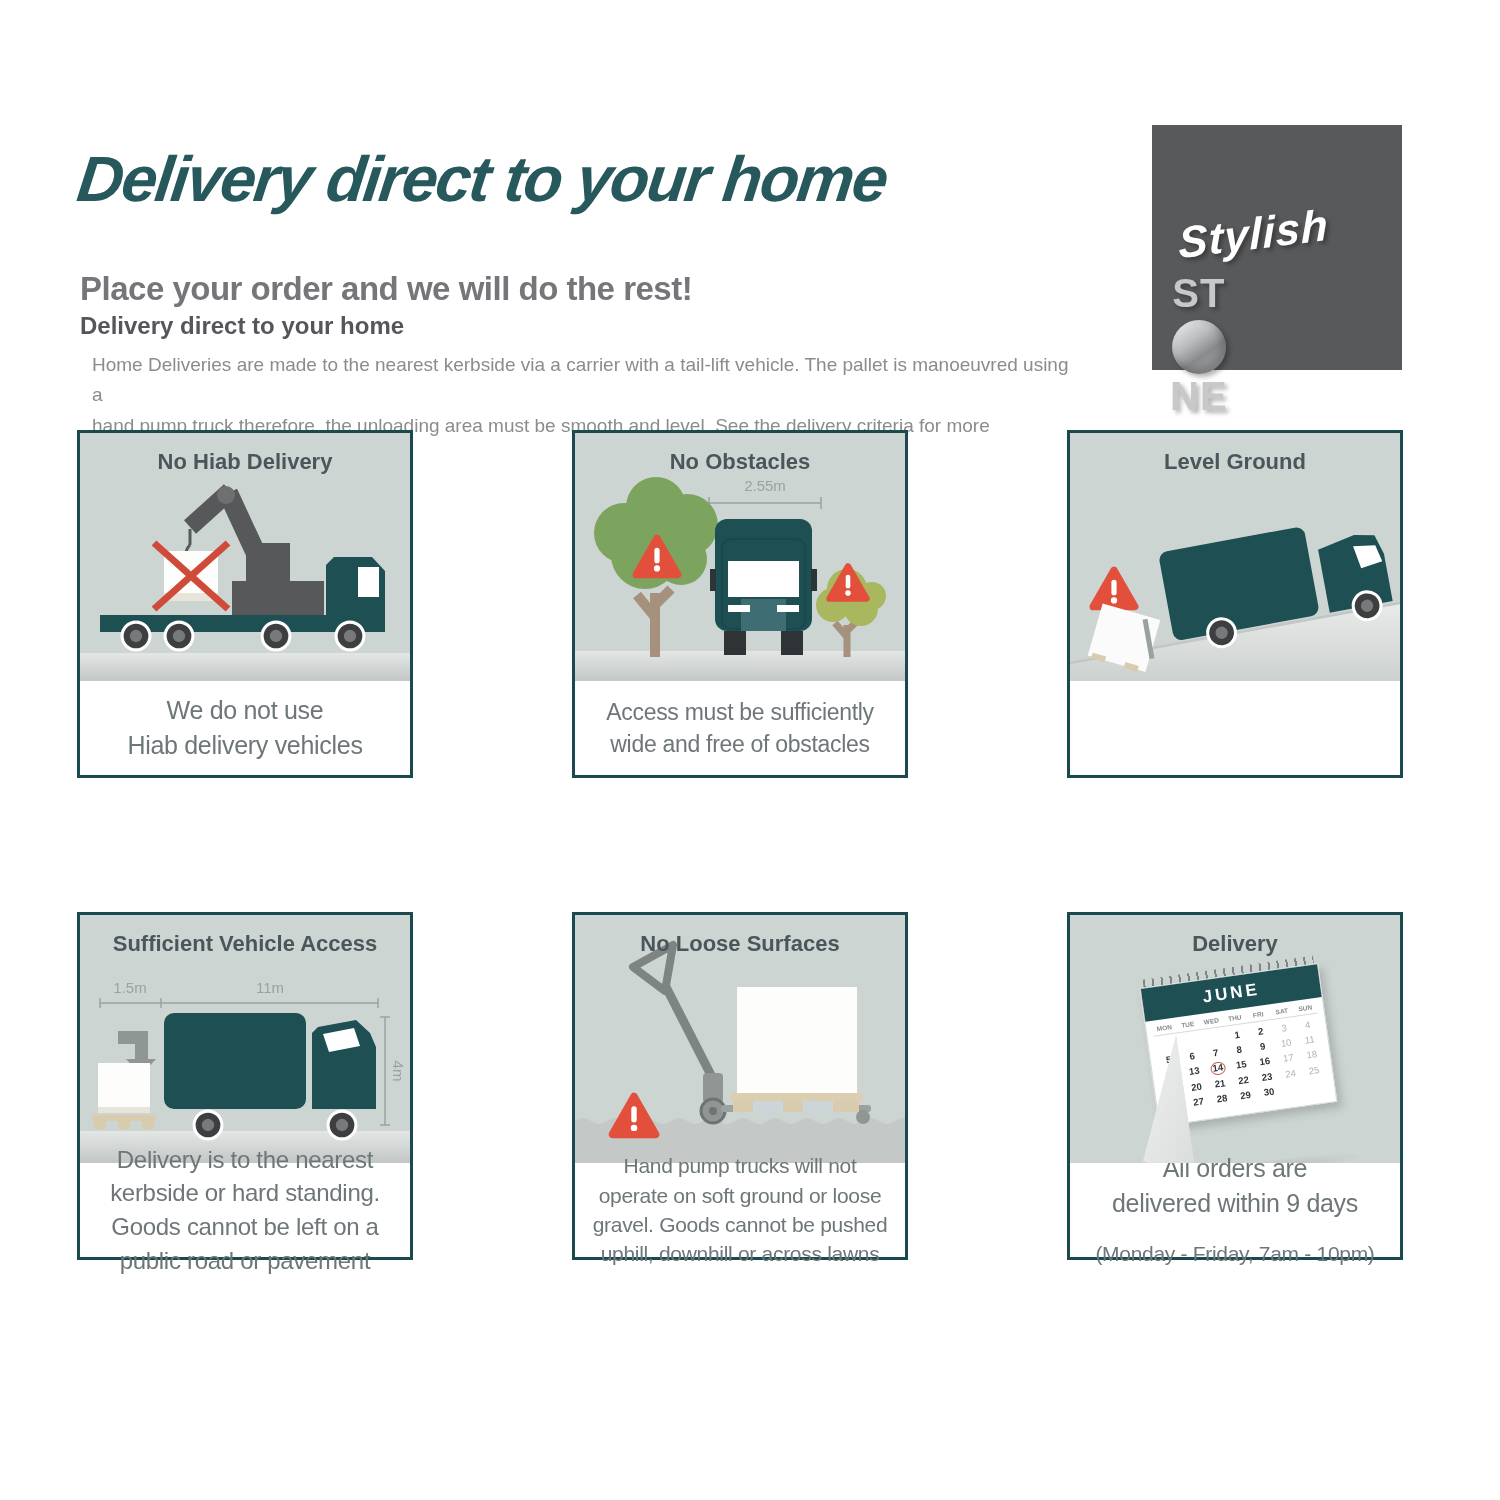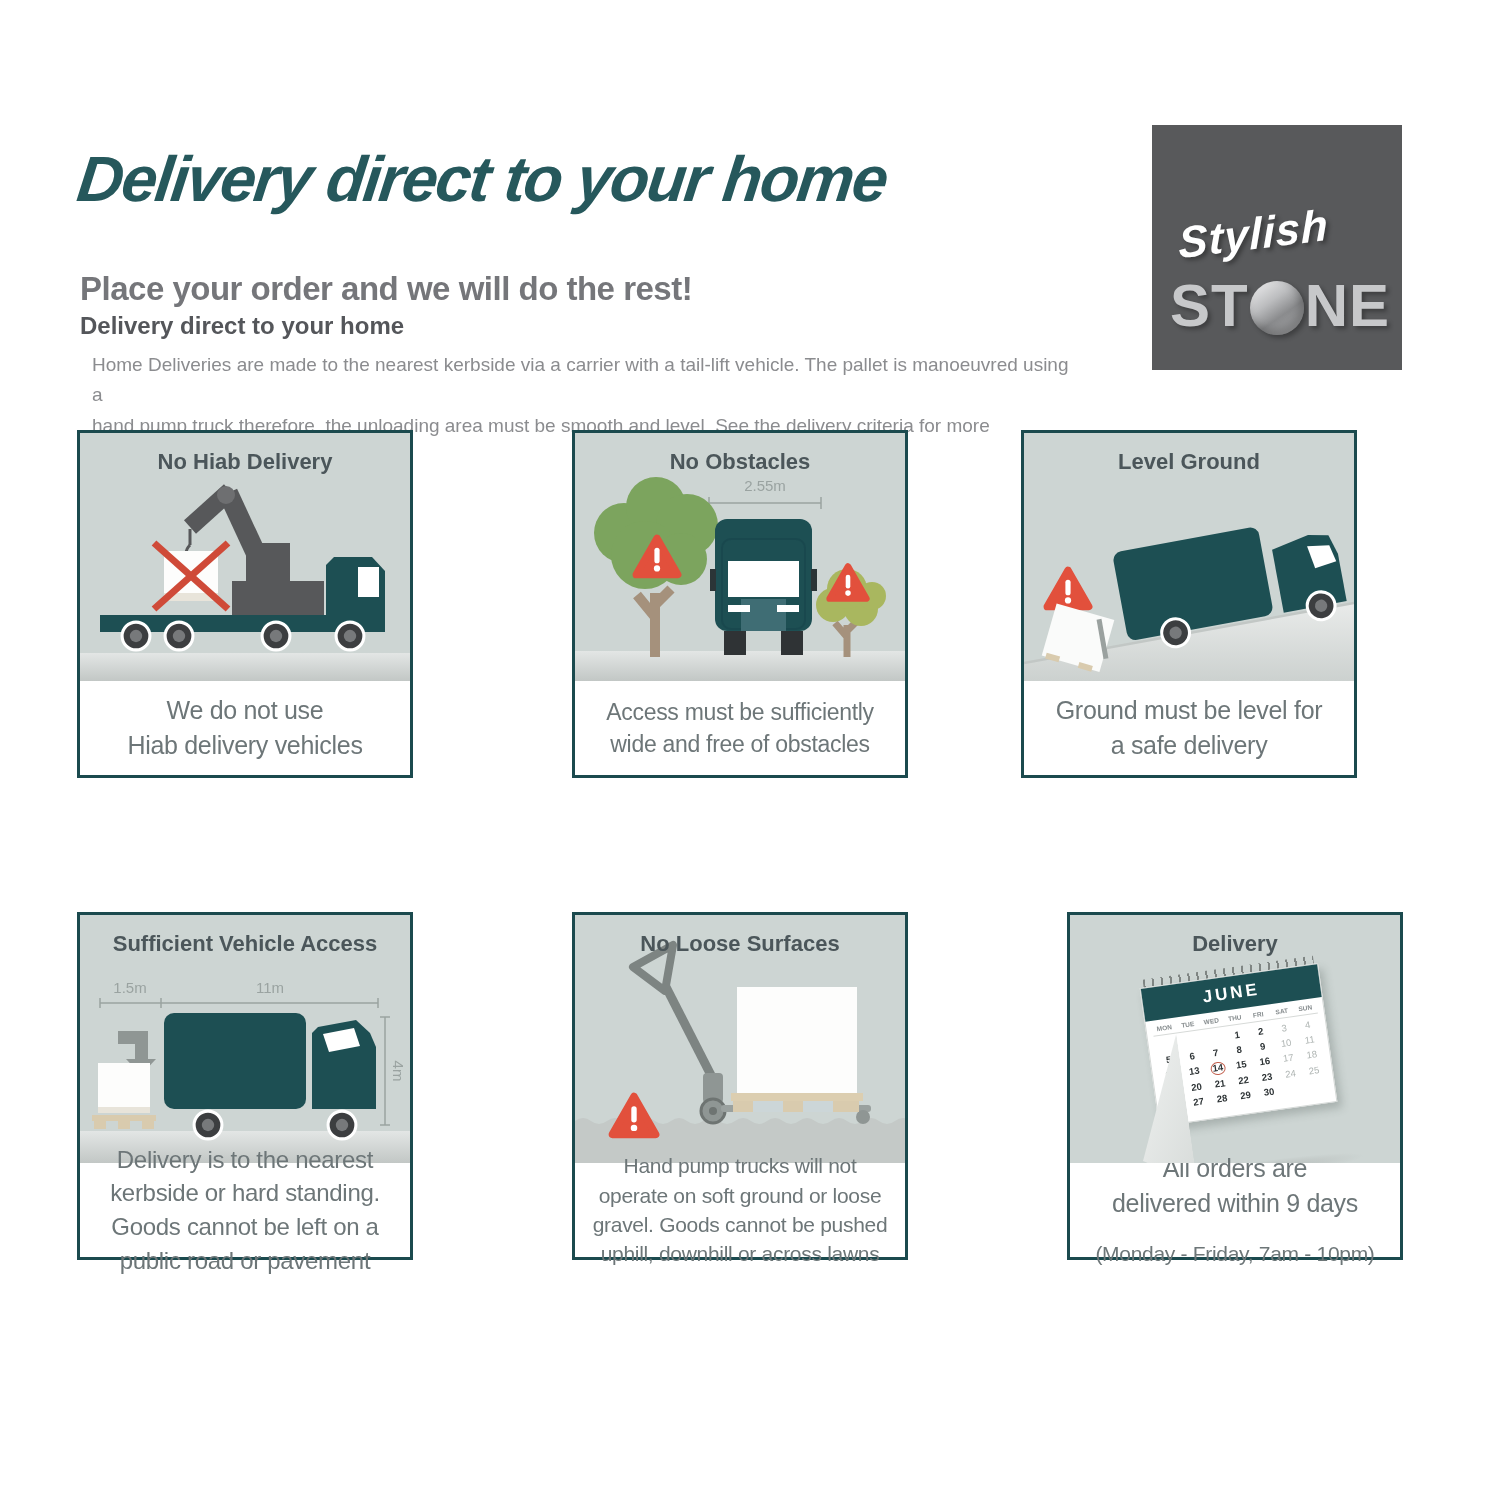--- a/index.html
+++ b/index.html
@@ -12,28 +12,28 @@
   .subtitle{position:absolute;left:80px;top:270px;font-size:33px;font-weight:bold;color:#75767a;letter-spacing:-0.5px;}
   .subheading{position:absolute;left:80px;top:312px;font-size:24px;font-weight:bold;color:#54565a;}
   .intro{position:absolute;left:80px;top:350px;width:990px;font-size:19px;line-height:1.6;
     color:#8b8c8f;white-space:pre-line;margin-left:12px;}
 
   
   .logo{position:absolute;left:1152px;top:125px;width:250px;height:245px;background:#58595b;}
   .logo-script{position:absolute;left:26px;top:84px;font-size:44px;font-weight:bold;font-style:italic;
     color:#ffffff;transform:rotate(-7deg) skewX(-6deg);letter-spacing:1px;text-shadow:3px 3px 4px rgba(0,0,0,.35);}
   .logo-word{position:absolute;left:18px;top:146px;display:flex;align-items:center;
-    font-size:60px;font-weight:bold;color:#c7c8ca;letter-spacing:1px;text-shadow:3px 3px 4px rgba(0,0,0,.3);}
+    font-size:40px;font-weight:bold;color:#c7c8ca;letter-spacing:1px;text-shadow:3px 3px 4px rgba(0,0,0,.3);flex-direction:column;}
   .logo-stone{width:54px;height:54px;border-radius:50%;margin:4px 1px 0 1px;
     background:linear-gradient(145deg,#ececed 5%,#bcbdbf 38%,#8a8b8d 62%,#b0b1b3 95%);
     box-shadow:3px 3px 5px rgba(0,0,0,.3), inset -4px -5px 8px rgba(0,0,0,.25);}
 
   
   .panel{position:absolute;width:336px;height:348px;border:3px solid #1b4a4e;background:#ffffff;box-sizing:border-box;}
-  .p1{left:77px;top:430px;}  .p2{left:572px;top:430px;}  .p3{left:1021px;top:430px;padding-left:48px;}
+  .p1{left:77px;top:430px;}  .p2{left:572px;top:430px;}  .p3{left:1067px;top:430px;padding-left:48px;}
   .p4{left:77px;top:912px;}  .p5{left:572px;top:912px;}  .p6{left:1067px;top:912px;}
   .art{position:absolute;left:0;top:0;width:330px;height:248px;background:#cdd5d3;overflow:hidden;}
   .art svg{display:block;}
   .panel-title{position:absolute;top:16px;left:0;right:0;text-align:center;z-index:2;
     font-size:22px;font-weight:bold;color:#4b565a;letter-spacing:0;}
   .caption{position:absolute;left:4px;right:4px;top:248px;bottom:0;display:flex;flex-direction:column;
     align-items:center;justify-content:center;text-align:center;white-space:pre-line;
     color:#6d7678;font-size:24px;line-height:1.4;letter-spacing:-0.3px;}
   .p1 .caption,.p3 .caption{font-size:25px;}
   .p2 .caption{font-size:23px;}
@@ -197,22 +197,20 @@
         <rect x="76" y="186" width="5" height="40" fill="#9aa19f" transform="rotate(-10 78 206)"></rect>
         <g transform="translate(88,120) rotate(-10.5)">
           <rect x="0" y="0" width="148" height="90" rx="9" fill="#1d4f53"></rect>
           <path d="M158 90 L158 26 L196 18 L216 22 L222 42 L222 90 Z" fill="#1d4f53"></path>
           <polygon points="193,29 215,32 219,49 197,52" fill="#ffffff"></polygon>
           <use href="#wheel" x="31" y="73" width="34" height="34"></use>
           <use href="#wheel" x="179" y="73" width="34" height="34"></use>
         </g>
       </svg>
     </div>
-    <div class="caption">Ground must be level for
-a safe delivery</div>
   </div>
 
   <div class="panel p4">
     <div class="art">
       <div class="panel-title">Sufficient Vehicle Access</div>
       <svg width="330" height="248" viewBox="0 0 330 248">
         <rect x="0" y="216" width="330" height="32" fill="url(#groundGrad)"></rect>
         <text class="dim" x="50" y="78" text-anchor="middle">1.5m</text>
         <text class="dim" x="190" y="78" text-anchor="middle">11m</text>
         <line x1="20" y1="88" x2="298" y2="88" stroke="#9aa3a1" stroke-width="1.5"></line>

